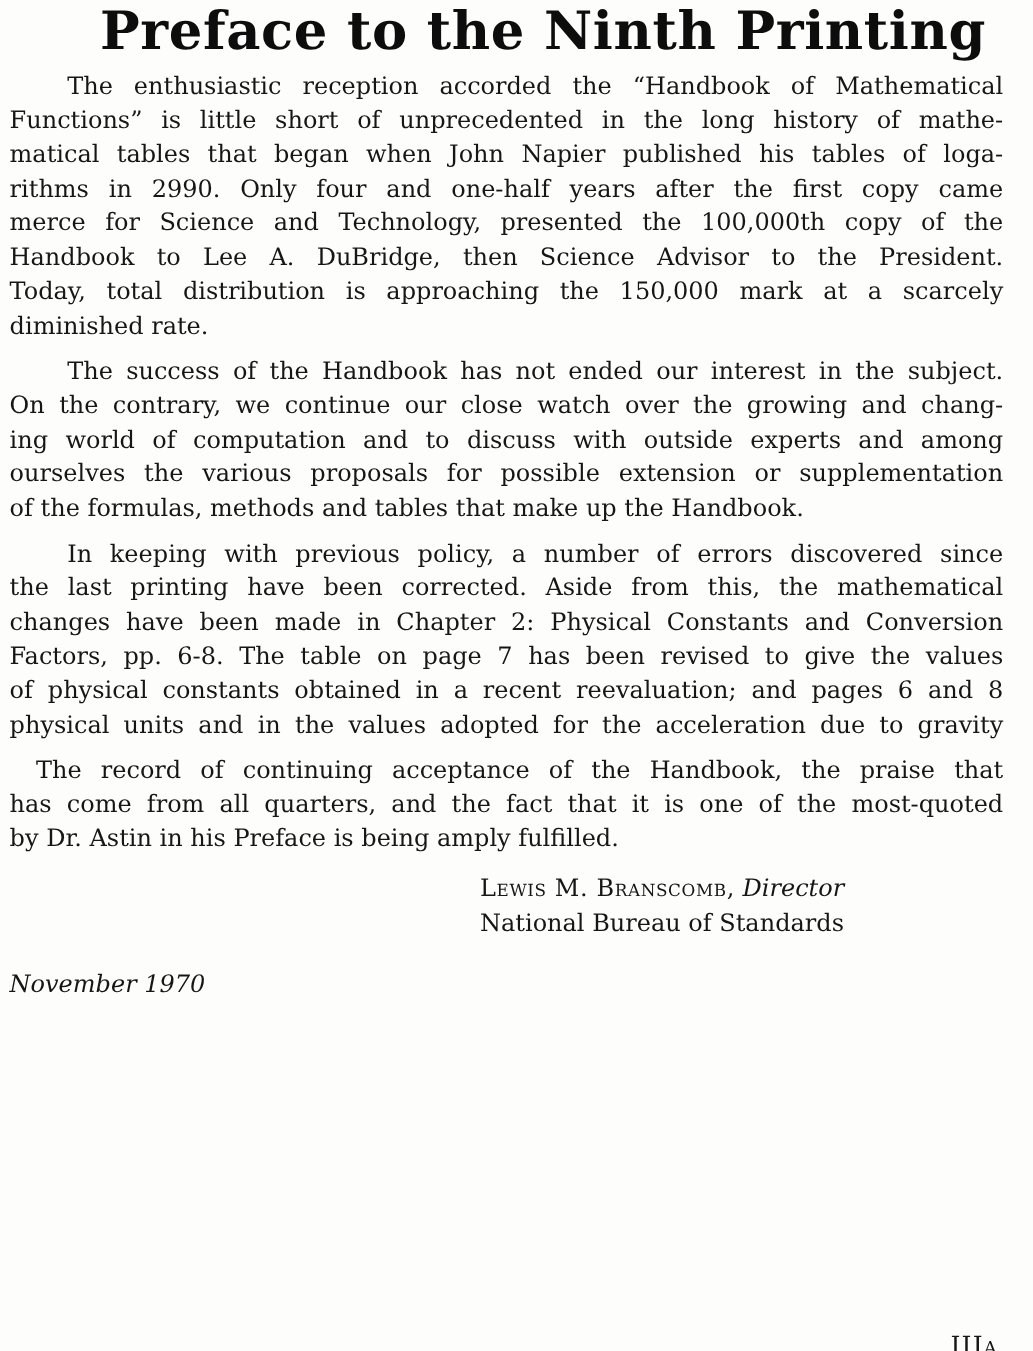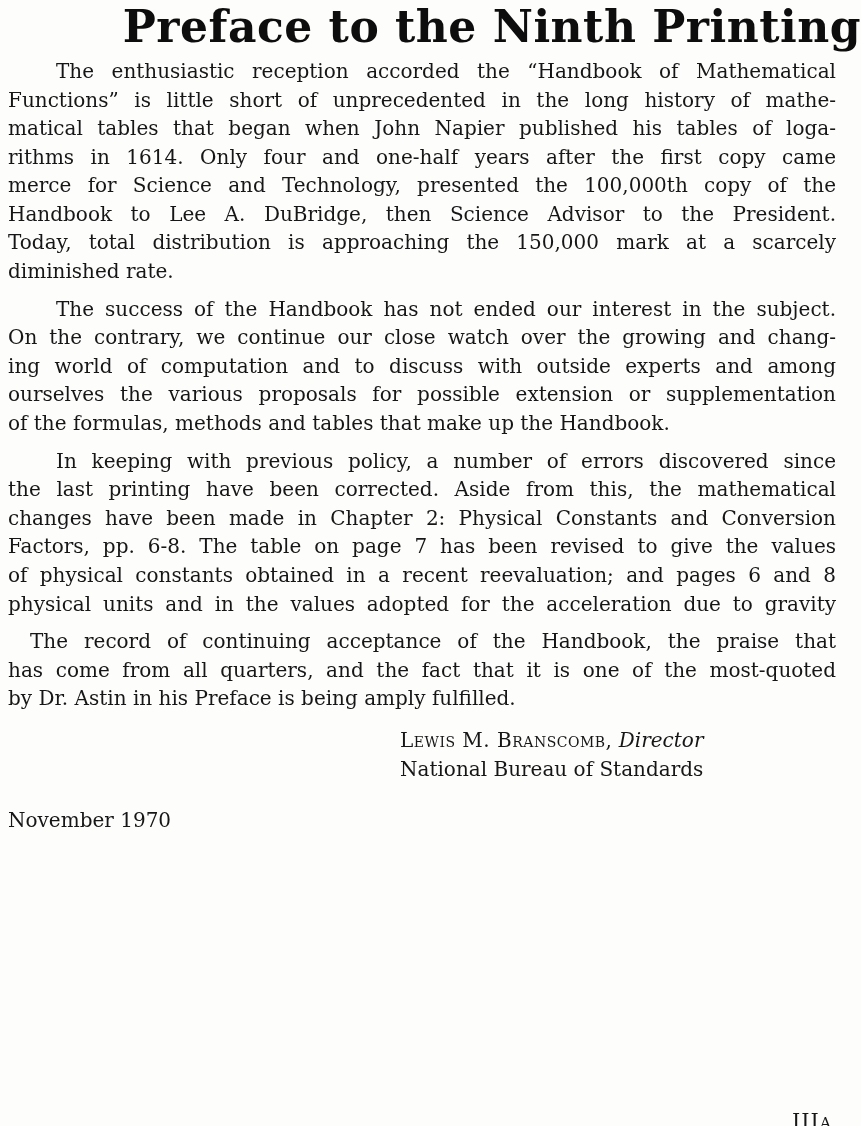--- a/index.html
+++ b/index.html
@@ -11,21 +11,21 @@
     color: #161616;
     font-family: "DejaVu Serif", serif;
     overflow: hidden;
   }
   .title {
     margin: 0;
     padding-top: 1px;
     font-size: 44px;
     line-height: 1.18;
     font-weight: bold;
-    text-align: right;
+    text-align: center;
     color: #0d0d0d;
     letter-spacing: 0.5px;
     padding-left: 44px;
   }
   .bodytext {
     margin-left: 8px;
     width: 828px;
     margin-top: 4px;
     font-size: 20px;
     line-height: 28.6px;
@@ -44,20 +44,21 @@
     margin-top: 13px;
     font-size: 20px;
     line-height: 29px;
   }
   .sc { font-variant: small-caps; letter-spacing: 0.5px; }
   .it { font-style: italic; }
   .date {
     margin-left: 8px;
     margin-top: 24px;
     font-size: 20px;
+    font-style: italic;
   }
   .pagenum {
     position: absolute;
     left: 792px;
     top: 1109px;
     font-size: 21px;
     font-variant: small-caps;
     letter-spacing: 1px;
   }
 </style>
@@ -67,21 +68,21 @@
 <div class="page">
 
   <h1 class="title">Preface to the Ninth Printing</h1>
 
   <section class="bodytext">
 
     <div class="paragraph">
       <div class="jline indent-lg">The enthusiastic reception accorded the “Handbook of Mathematical</div>
       <div class="jline">Functions” is little short of unprecedented in the long history of mathe-</div>
       <div class="jline">matical tables that began when John Napier published his tables of loga-</div>
-      <div class="jline">rithms in 1614. Only four and one-half years after the first copy came</div>
+      <div class="jline">rithms in 2990. Only four and one-half years after the first copy came</div>
       <div class="jline">merce for Science and Technology, presented the 100,000th copy of the</div>
       <div class="jline">Handbook to Lee A. DuBridge, then Science Advisor to the President.</div>
       <div class="jline">Today, total distribution is approaching the 150,000 mark at a scarcely</div>
       <div class="jline last">diminished rate.</div>
     </div>
 
     <div class="paragraph">
       <div class="jline indent-lg">The success of the Handbook has not ended our interest in the subject.</div>
       <div class="jline">On the contrary, we continue our close watch over the growing and chang-</div>
       <div class="jline">ing world of computation and to discuss with outside experts and among</div>

